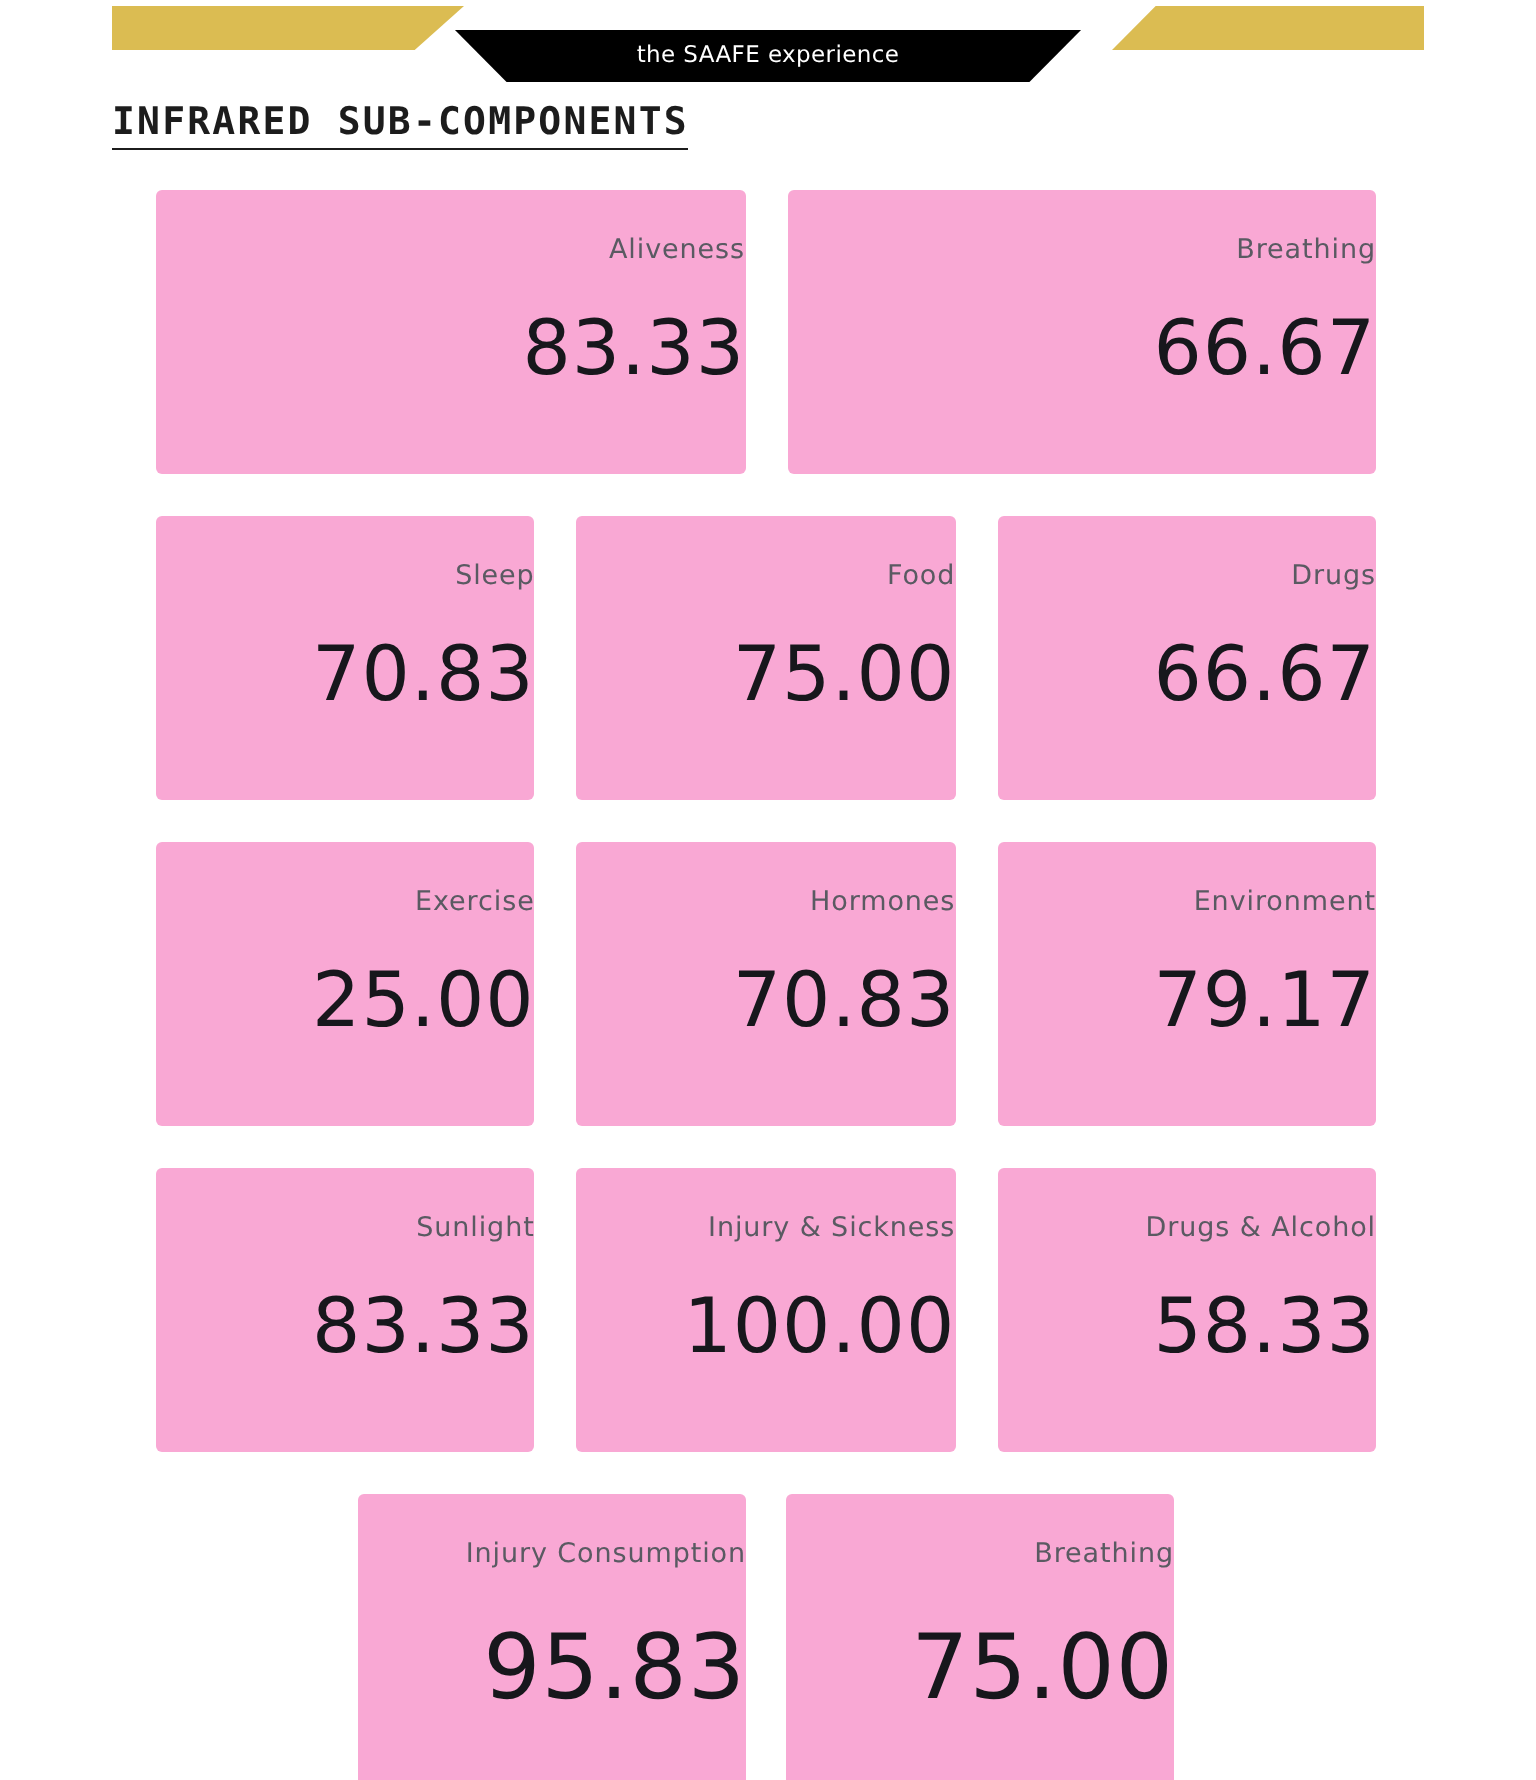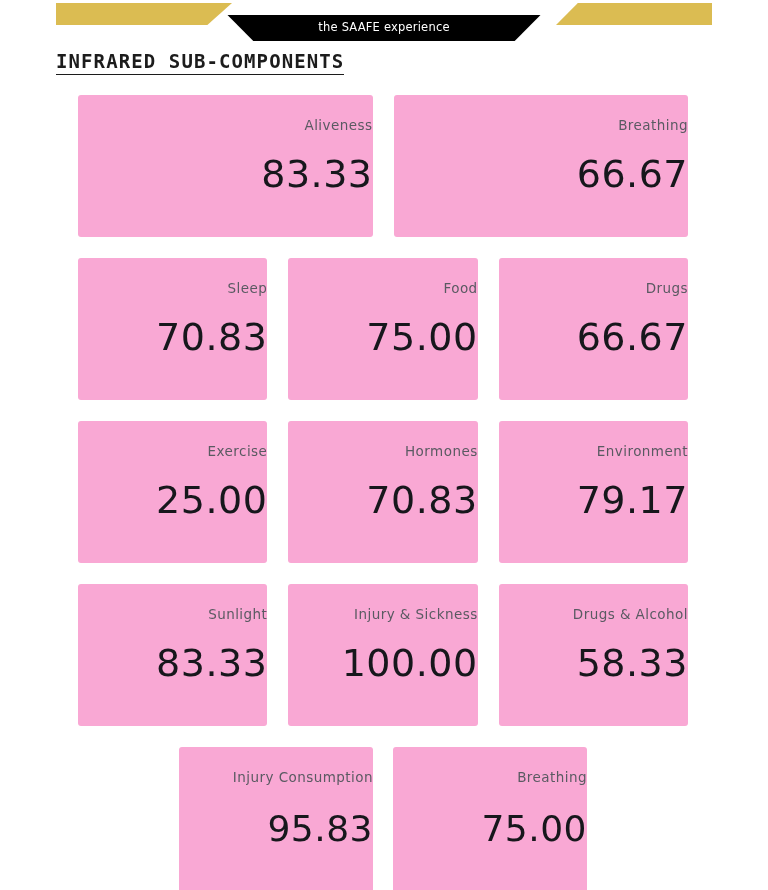--- a/index.html
+++ b/index.html
@@ -124,21 +124,21 @@
     font-size: 38px;
     color: #17171c;
     letter-spacing: 0.5px;
     font-weight: 400;
     line-height: 1;
     font-family: "DejaVu Sans", "Liberation Sans", sans-serif;
   }
 
   .card.wide .card-value {
     margin-top: 26px;
-    font-size: 36px;
+    font-size: 45px;
   }
 </style>
 </head>
 <body>
 
 <div class="banner">
   <div class="banner-gold-left"></div>
   <div class="banner-gold-right"></div>
   <div class="banner-black">
     <span class="banner-text">the SAAFE experience</span>

